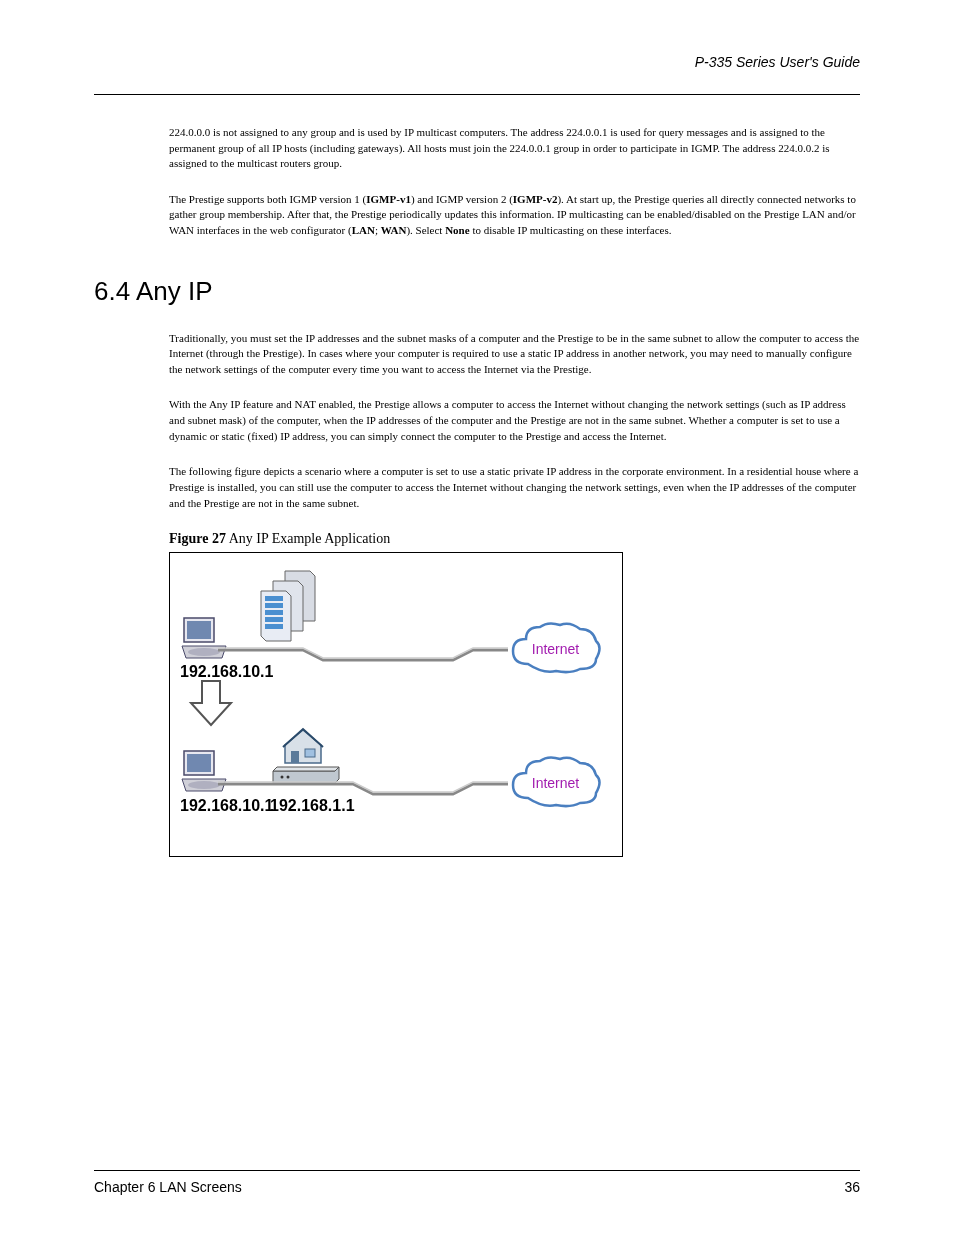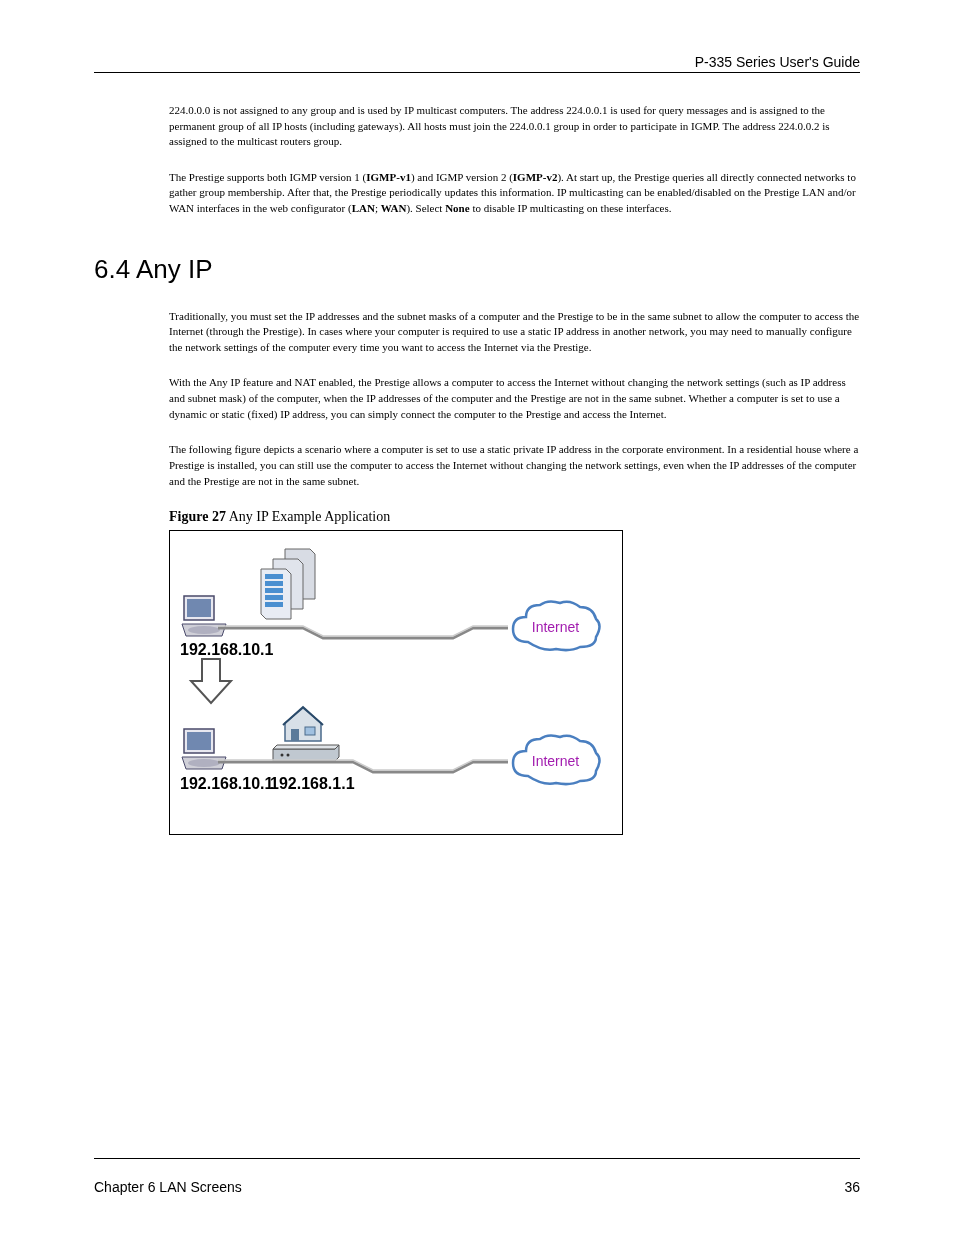--- a/index.html
+++ b/index.html
@@ -12,23 +12,24 @@
       width: 954px;
       height: 1235px;
       background: white;
       position: relative;
       padding: 54px 94px 40px 94px;
     }
     .header {
       text-align: right;
       font-size: 14px;
       font-family: Arial, Helvetica, sans-serif;
-      padding-bottom: 2px;
+      padding-bottom: 24px;
       border-bottom: 1.5px solid black;
       margin-bottom: 30px;
+      font-style: italic;
     }
     .body-text {
       margin-left: 75px;
       font-size: 11px;
       line-height: 1.42;
       text-align: left;
     }
     .body-text p {
       margin-bottom: 20px;
     }
@@ -106,21 +107,21 @@
     }
     .arrow-down {
       position: absolute;
     }
     .footer {
       position: absolute;
       bottom: 40px;
       left: 94px;
       right: 94px;
       border-top: 1.5px solid black;
-      padding-top: 20px;
+      padding-top: 8px;
       font-family: Arial, Helvetica, sans-serif;
       font-size: 14px;
       display: flex;
       justify-content: space-between;
     }
   </style>
 </head>
 <body>
 
 <div class="header">

